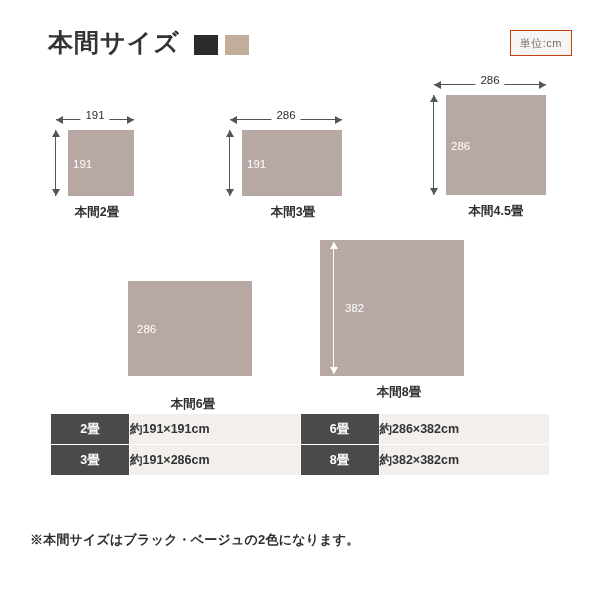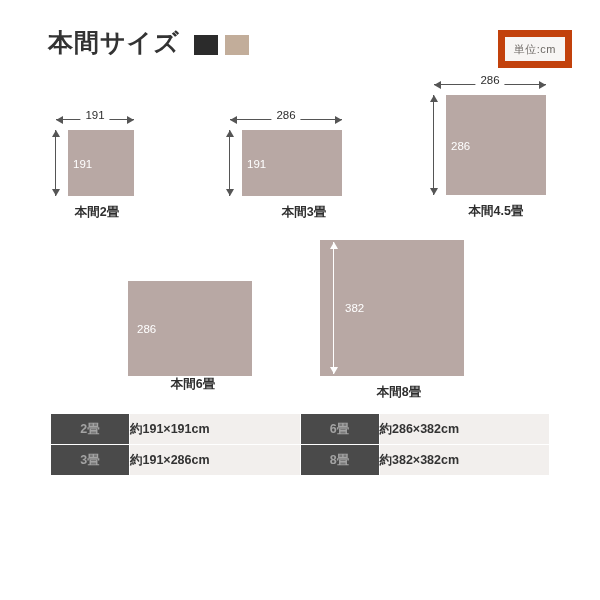--- a/index.html
+++ b/index.html
@@ -44,21 +44,21 @@
   }
   .swatch {
     width: 24px;
     height: 20px;
     display: block;
   }
   .unit-badge {
     position: absolute;
     right: 28px;
     top: 30px;
-    border: 7px solid #c2410c;
+    border: 1px solid #c2410c;
     background: #f7f5f4;
     color: #6d6965;
     font-size: 11px;
     padding: 5px 9px 4px 9px;
     letter-spacing: .5px;
   }
 
   
   .diagrams {
     position: absolute;
@@ -170,21 +170,21 @@
     border-collapse: collapse;
     font-size: 12.5px;
   }
   .spec-table td {
     height: 30px;
     padding: 0;
     border: 1px solid #ffffff;
   }
   .th-cell {
     background: #4a4a4a;
-    color: #a3a3a3;
+    color: #ffffff;
     text-align: center;
     font-weight: bold;
     width: 78px;
   }
   .td-cell {
     background: #f2efed;
     color: #333333;
     padding-left: 16px;
     font-weight: bold;
   }
@@ -248,21 +248,21 @@
           <div class="arrow-r"></div>
         <div class="label">286</div>
       </div>
       <div class="rect" style="left:20px; top:18px; width:100px; height:66px;"></div>
       <div class="dim-v" style="left:0px; top:18px; height:66px;">
         <div class="line"></div>
           <div class="arrow-t"></div>
           <div class="arrow-b"></div>
       </div>
       <div class="inner-label" style="left:24px; top:44px;">191</div>
-      <div class="caption" style="left:27px; top:92px; width:110px;">本間3畳</div>
+      <div class="caption" style="left:16px; top:92px; width:110px;">本間3畳</div>
     </div>
 
     <div class="item" style="left:426px; top:0px;">
       <div class="dim-h" style="left:8px; top:5px; width:112px;">
         <div class="line"></div>
           <div class="arrow-l"></div>
           <div class="arrow-r"></div>
         <div class="label">286</div>
       </div>
       <div class="rect" style="left:20px; top:23px; width:100px; height:100px;"></div>
@@ -282,21 +282,21 @@
           <div class="arrow-r"></div>
         <div class="label">382</div>
       </div>
       <div class="rect" style="left:18px; top:9px; width:124px; height:95px;"></div>
       <div class="dim-v on-rect" style="left:6px; top:9px; height:95px;">
         <div class="line"></div>
           <div class="arrow-t"></div>
           <div class="arrow-b"></div>
       </div>
       <div class="inner-label" style="left:26px; top:49px;">286</div>
-      <div class="caption" style="left:28px; top:104px; width:110px;">本間6畳</div>
+      <div class="caption" style="left:28px; top:124px; width:110px;">本間6畳</div>
     </div>
 
     <div class="item" style="left:316px; top:158px;">
       <div class="dim-h on-rect" style="left:10px; top:22px; width:130px;">
         <div class="line"></div>
           <div class="arrow-l"></div>
           <div class="arrow-r"></div>
         <div class="label">382</div>
       </div>
       <div class="rect" style="left:4px; top:10px; width:144px; height:136px;"></div>
@@ -322,15 +322,16 @@
       <tr>
         <td class="th-cell">3畳</td>
         <td class="td-cell">約191×286cm</td>
         <td class="th-cell">8畳</td>
         <td class="td-cell">約382×382cm</td>
       </tr>
     </tbody>
   </table>
 
   <div class="notes">
+    <div class="note">※本間サイズはブラック・ベージュの2色になります。</div>
   </div>
 
 </div>
 
 </body></html>

